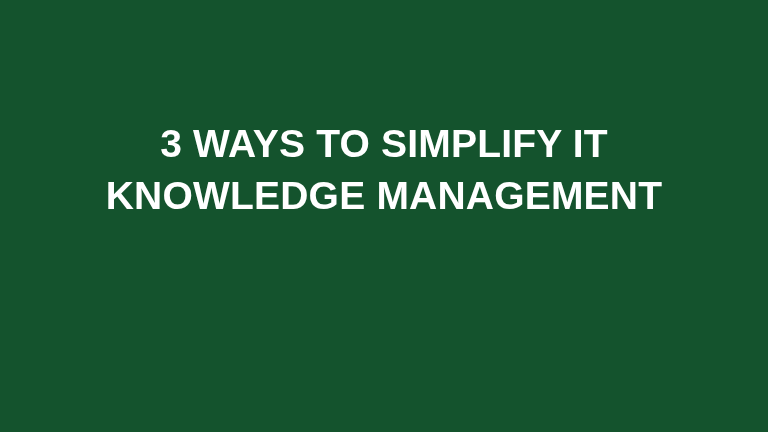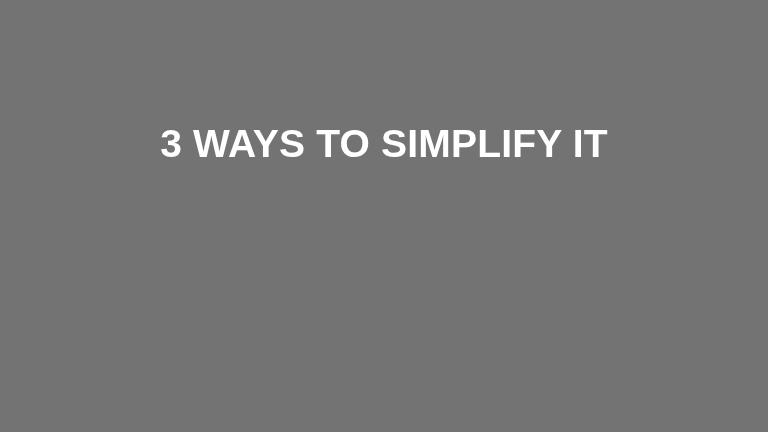--- a/index.html
+++ b/index.html
@@ -12,21 +12,21 @@
     width: 768px;
     height: 432px;
     overflow: hidden;
     font-family: "Liberation Sans", sans-serif;
   }
 
   #title-card {
     position: relative;
     width: 768px;
     height: 432px;
-    background-color: #737373;
+    background-color: #14532d;
     box-sizing: border-box;
     overflow: hidden;
   }
 
   #headline-block {
     position: absolute;
     left: 0;
     top: 118px;
     width: 768px;
     text-align: center;
@@ -46,16 +46,17 @@
 </style>
 </head>
 <body>
 
 <div id="title-card">
 
   <div id="headline-block">
 
     <span class="headline-line">3 WAYS TO SIMPLIFY IT</span>
 
+    <span class="headline-line">KNOWLEDGE MANAGEMENT</span>
 
   </div>
 
 </div>
 
 </body></html>

